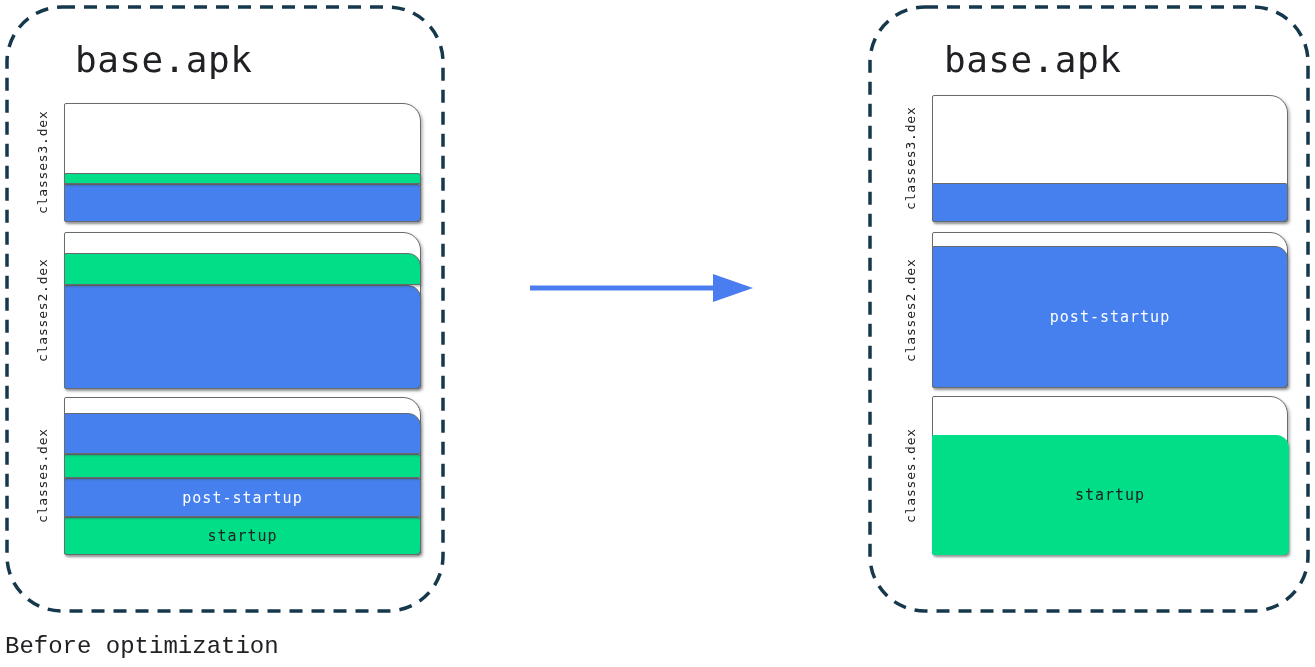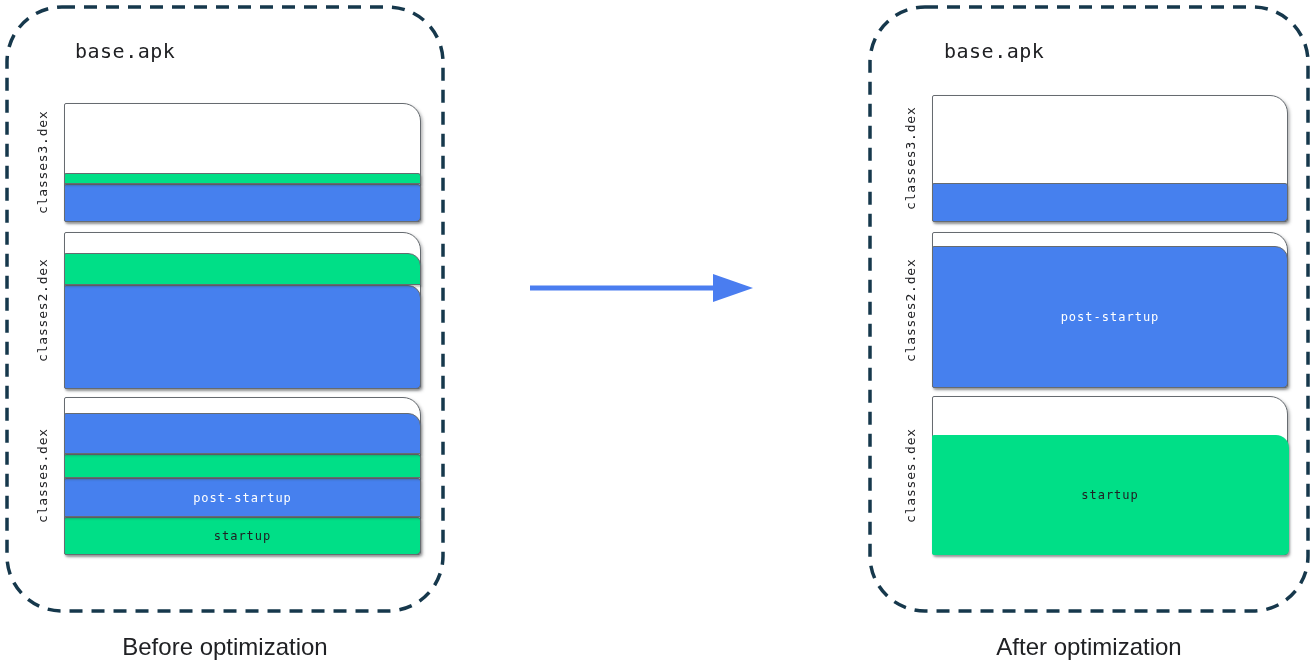--- a/index.html
+++ b/index.html
@@ -5,21 +5,21 @@
   html,body { margin:0; padding:0; background:#ffffff; }
   body { width:1315px; height:667px; font-family:"DejaVu Sans Mono", monospace; }
   .stage { position:relative; width:1315px; height:667px; overflow:hidden; background:#fff; }
 
   .panel { position:absolute; top:5px; height:608px; }
   .panel-before { left:5px;  width:440px; }
   .panel-after  { left:868px; width:442px; }
   .panel-border { position:absolute; left:0; top:0; }
 
   .apk-title { position:absolute; top:34px; left:70px; margin:0;
-               font-size:20px; font-weight:400; letter-spacing:.5px; color:var(--text); }
+               font-size:36px; font-weight:400; letter-spacing:.5px; color:var(--text); }
   .panel-after .apk-title { left:76px; }
 
   .files { position:absolute; left:0; top:0; right:0; bottom:0; }
   .file  { position:absolute; }
   .panel-before .file { left:59px; width:357px; }
   .panel-after  .file { left:64px; width:356px; }
 
   .file-label { position:absolute; left:-38px; top:0; height:100%; width:32px;
                 display:flex; align-items:center; justify-content:center;
                 writing-mode:vertical-rl; transform:rotate(180deg);
@@ -33,26 +33,26 @@
           border:1px solid var(--pborder); border-radius:2px 3px 0 0;
           box-shadow:1px 2px 2px rgba(60,64,67,.3); }
   .band.folded      { border-top-right-radius:13px; }
   .band.bottom-band { border-bottom-right-radius:5px; border-bottom-left-radius:2px; }
   .band.startup      { background:var(--startup); color:var(--text);margin-top:12px; }
   .band.post_startup { background:var(--blue); color:#fff; }
   .band.borderless   { border:none; left:-1.5px; right:-1.5px; }
 
   .band-label { position:absolute; left:0; right:0; top:0; bottom:0;
                 display:flex; align-items:center; justify-content:center;
-                font-size:12px; letter-spacing:1px; }
+                font-size:15px; letter-spacing:1px; }
 
   .arrow { position:absolute; left:525px; top:270px; }
 
-  .caption { position:absolute; top:633px; text-align:center;
-             font-family:Liberation Sans, sans-serif; font-size:24px; color:var(--text); }
+  .caption { position:absolute; top:633px; text-align:left;
+             font-family:Liberation Mono, monospace; font-size:24px; color:var(--text); }
   .caption-before { left:5px;  width:440px; }
   .caption-after  { left:868px; width:442px; }
 </style>
 </head>
 <body>
 
 <div class="stage">
 
   <section class="panel panel-before">
     <svg class="panel-border" width="440" height="608">
@@ -120,15 +120,14 @@
           <div class="page">
             <div class="band startup folded borderless bottom-band" style="bottom: -1px; height: 120px;">
               <span class="band-label">startup</span>
             </div>
           </div>
         </div>
       </div>
   </section>
 
   <div class="caption caption-before">Before optimization</div>
-  <div class="caption caption-after">After optimization</div>
 
 </div>
 
 </body></html>

